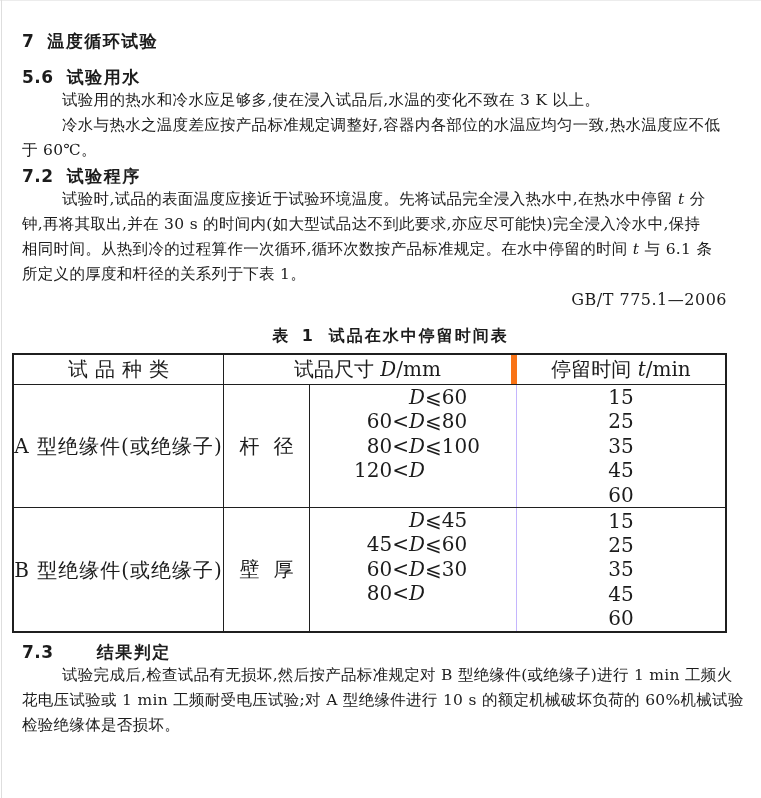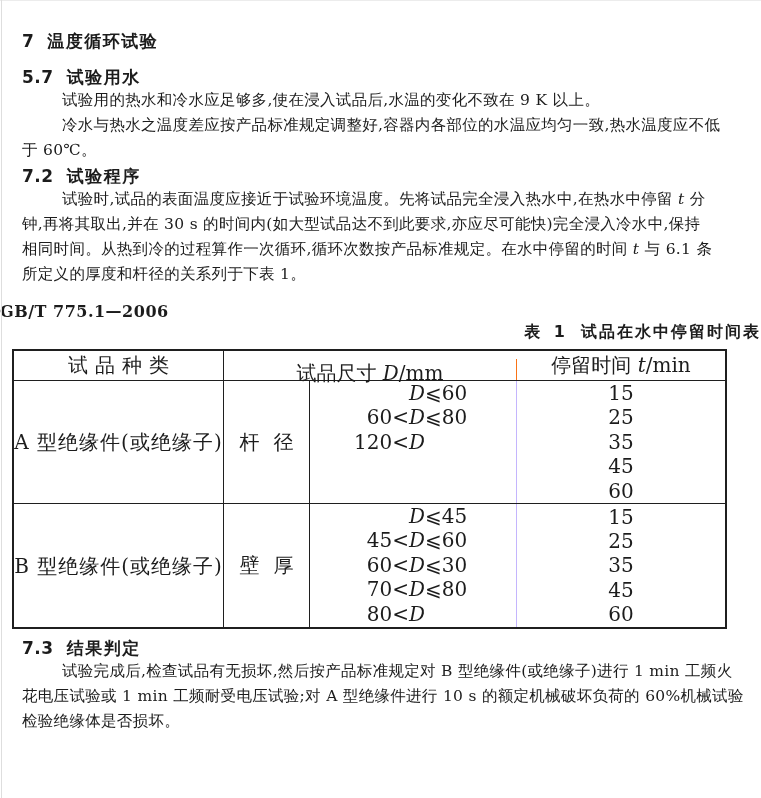--- a/index.html
+++ b/index.html
@@ -18,56 +18,56 @@
   .sec-heading {
     display:flex; align-items:baseline;
     font-family:"DejaVu Sans",sans-serif; font-weight:bold;
     font-size:17px; line-height:22px; height:22px;
     margin-left:22px; letter-spacing:1.5px; white-space:nowrap;
   }
   .sec-num { letter-spacing:0.5px; margin-right:13px; }
   .mt-h7  { margin-top:30px; }
   .mt-h71 { margin-top:14px; }
   .mt-h72 { margin-top:2px; }
-  .mt-h73 { margin-top:8px; }
+  .mt-h73 { margin-top:8px;gap:30px; }
 
   
   .line {
     font-size:15.5px; line-height:25px; height:25px;
     margin-left:22px; margin-right:26px;
     white-space:nowrap; letter-spacing:0.3px;
   }
   .indent { padding-left:40px; }
 
   .var { font-family:"DejaVu Serif",serif; font-style:italic; }
 
   
   .std {
-    margin-top:15px; margin-right:34px;
-    text-align:left; font-weight:bold; font-size:16px; line-height:20px; height:20px;
+    margin-top:3px; margin-right:34px;
+    text-align:right; font-weight:normal; font-size:16px; line-height:20px; height:20px;
     font-family:"DejaVu Serif","DejaVu Sans",serif; letter-spacing:0.5px;
   }
 
   
   .tbl-caption {
-    text-align:right;
+    margin-top:16px; text-align:center;
     font-family:"DejaVu Sans",sans-serif; font-weight:bold;
     font-size:16px; line-height:20px; height:20px; letter-spacing:2px;padding-left:20px;
   }
   .tbl-caption .cap-label { margin-right:12px; letter-spacing:4px; }
 
   
   .tbl {
     margin:7px 0 0 12px; width:715px; box-sizing:border-box;
     border:2px solid #1f1f1f; font-size:20px;
   }
   .tbl-header { display:flex; height:29px; line-height:29px; border-bottom:1px solid #1f1f1f; text-align:center; }
   .hc { box-sizing:border-box; white-space:nowrap; }
   .hc1 { width:210px; border-right:1px solid #1f1f1f; letter-spacing:7px; text-indent:7px; }
-  .hc2 { width:293px; border-right:1px solid #f97316;margin-top:8px; }
+  .hc2 { width:293px; border-right:6px solid #f97316; }
   .hc3 { flex:1; }
 
   .grp { display:flex; height:123px; box-sizing:border-box; }
   .grp-first { border-bottom:1px solid #1f1f1f; }
   .gname {
     width:210px; box-sizing:border-box; border-right:1px solid #1f1f1f;
     display:flex; flex-direction:row; align-items:center; justify-content:center;
     line-height:24px; letter-spacing:1px; text-align:center;
   }
   .gdim {
@@ -91,24 +91,24 @@
 
 <div class="edge-top"></div>
 <div class="edge-left"></div>
 
 <div class="sec-heading mt-h7">
   <span class="sec-num">7</span>
   <span>温度循环试验</span>
 </div>
 
 <div class="sec-heading mt-h71">
-  <span class="sec-num">5.7</span>
+  <span class="sec-num">5.6</span>
   <span>试验用水</span>
 </div>
-<div class="line indent"><span>试验用的热水和冷水应足够多,使在浸入试品后,水温的变化不致在 9 K 以上。</span></div>
+<div class="line indent"><span>试验用的热水和冷水应足够多,使在浸入试品后,水温的变化不致在 3 K 以上。</span></div>
 <div class="line indent"><span>冷水与热水之温度差应按产品标准规定调整好,容器内各部位的水温应均匀一致,热水温度应不低</span></div>
 <div class="line"><span>于 60℃。</span></div>
 
 <div class="sec-heading mt-h72">
   <span class="sec-num">7.2</span>
   <span>试验程序</span>
 </div>
 <div class="line indent"><span>试验时,试品的表面温度应接近于试验环境温度。先将试品完全浸入热水中,在热水中停留 </span><span class="var">t</span><span> 分</span></div>
 <div class="line"><span>钟,再将其取出,并在 30 s 的时间内(如大型试品达不到此要求,亦应尽可能快)完全浸入冷水中,保持</span></div>
 <div class="line"><span>相同时间。从热到冷的过程算作一次循环,循环次数按产品标准规定。在水中停留的时间 </span><span class="var">t</span><span> 与 6.1 条</span></div>
@@ -129,20 +129,21 @@
 
   <div class="grp grp-first">
     <div class="gname">
       <div>A 型绝缘件</div>
       <div>(或绝缘子)</div>
     </div>
     <div class="gdim">杆径</div>
     <div class="granges">
       <div class="range-row"><span class="rng-pre"></span><span class="var">D</span><span class="rng-post">⩽60</span></div>
       <div class="range-row"><span class="rng-pre">60&lt;</span><span class="var">D</span><span class="rng-post">⩽80</span></div>
+      <div class="range-row"><span class="rng-pre">80&lt;</span><span class="var">D</span><span class="rng-post">⩽100</span></div>
       <div class="range-row"><span class="rng-pre">120&lt;</span><span class="var">D</span><span class="rng-post"></span></div>
     </div>
     <div class="gtimes">
       <div class="time-row">15</div>
       <div class="time-row">25</div>
       <div class="time-row">35</div>
       <div class="time-row">45</div>
       <div class="time-row">60</div>
     </div>
   </div>
@@ -150,21 +151,20 @@
   <div class="grp">
     <div class="gname">
       <div>B 型绝缘件</div>
       <div>(或绝缘子)</div>
     </div>
     <div class="gdim">壁厚</div>
     <div class="granges">
       <div class="range-row"><span class="rng-pre"></span><span class="var">D</span><span class="rng-post">⩽45</span></div>
       <div class="range-row"><span class="rng-pre">45&lt;</span><span class="var">D</span><span class="rng-post">⩽60</span></div>
       <div class="range-row"><span class="rng-pre">60&lt;</span><span class="var">D</span><span class="rng-post">⩽30</span></div>
-      <div class="range-row"><span class="rng-pre">70&lt;</span><span class="var">D</span><span class="rng-post">⩽80</span></div>
       <div class="range-row"><span class="rng-pre">80&lt;</span><span class="var">D</span><span class="rng-post"></span></div>
     </div>
     <div class="gtimes">
       <div class="time-row">15</div>
       <div class="time-row">25</div>
       <div class="time-row">35</div>
       <div class="time-row">45</div>
       <div class="time-row">60</div>
     </div>
   </div>

